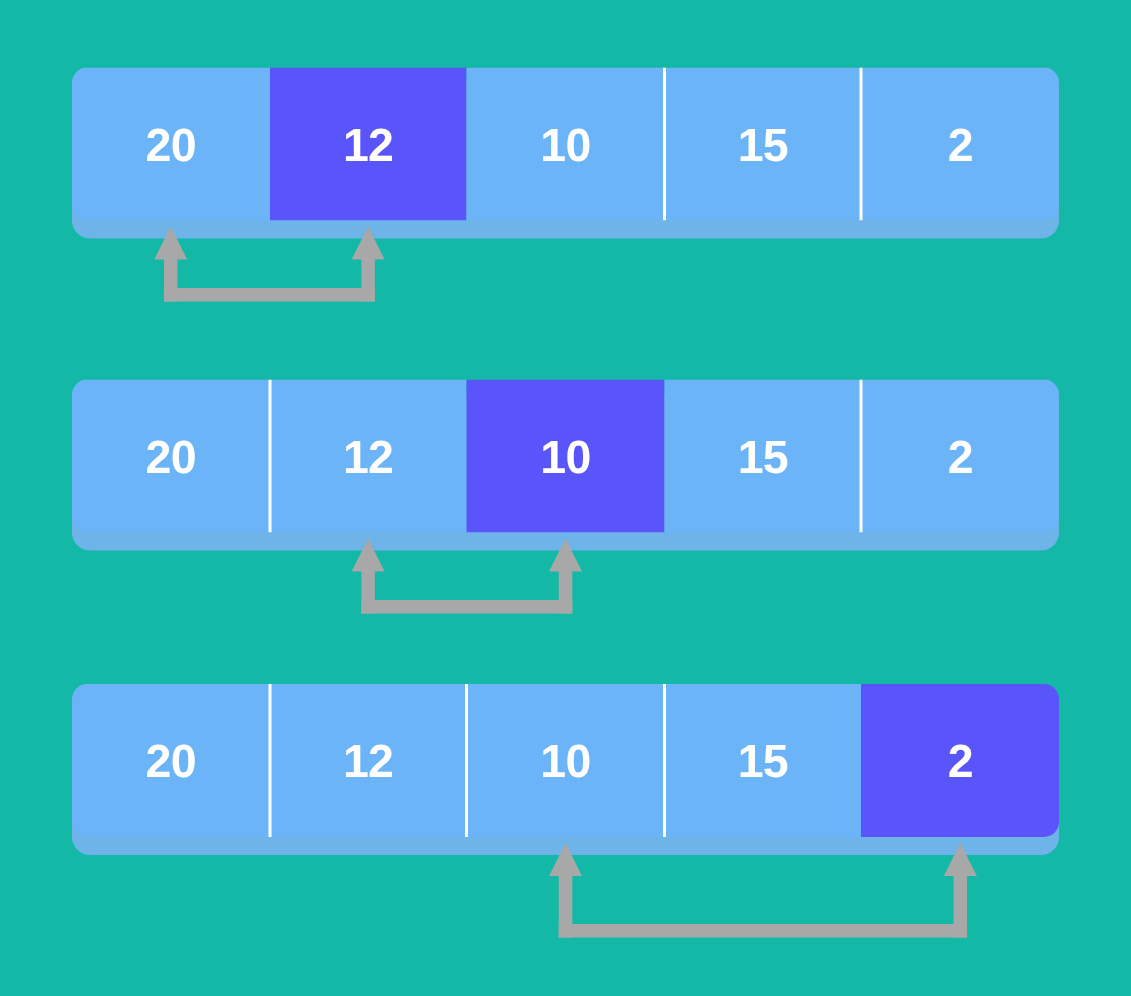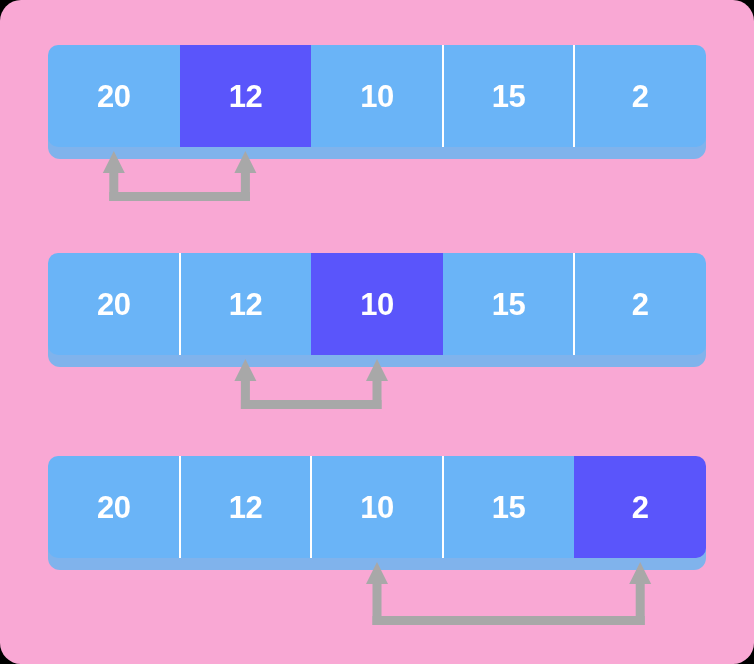--- a/index.html
+++ b/index.html
@@ -15,22 +15,21 @@
     overflow: hidden;
     font-family: "Liberation Sans", "DejaVu Sans", sans-serif;
   }
 
   #stage {
     position: absolute;
     left: 0;
     top: 0;
     width: 754px;
     height: 664px;
-    background: #f9a8d4;
-    border-radius: 21px;
+    background: #14b8a6;
   }
 
   
   .step {
     position: absolute;
     left: 48px;
     width: 658px;
   }
 
   

